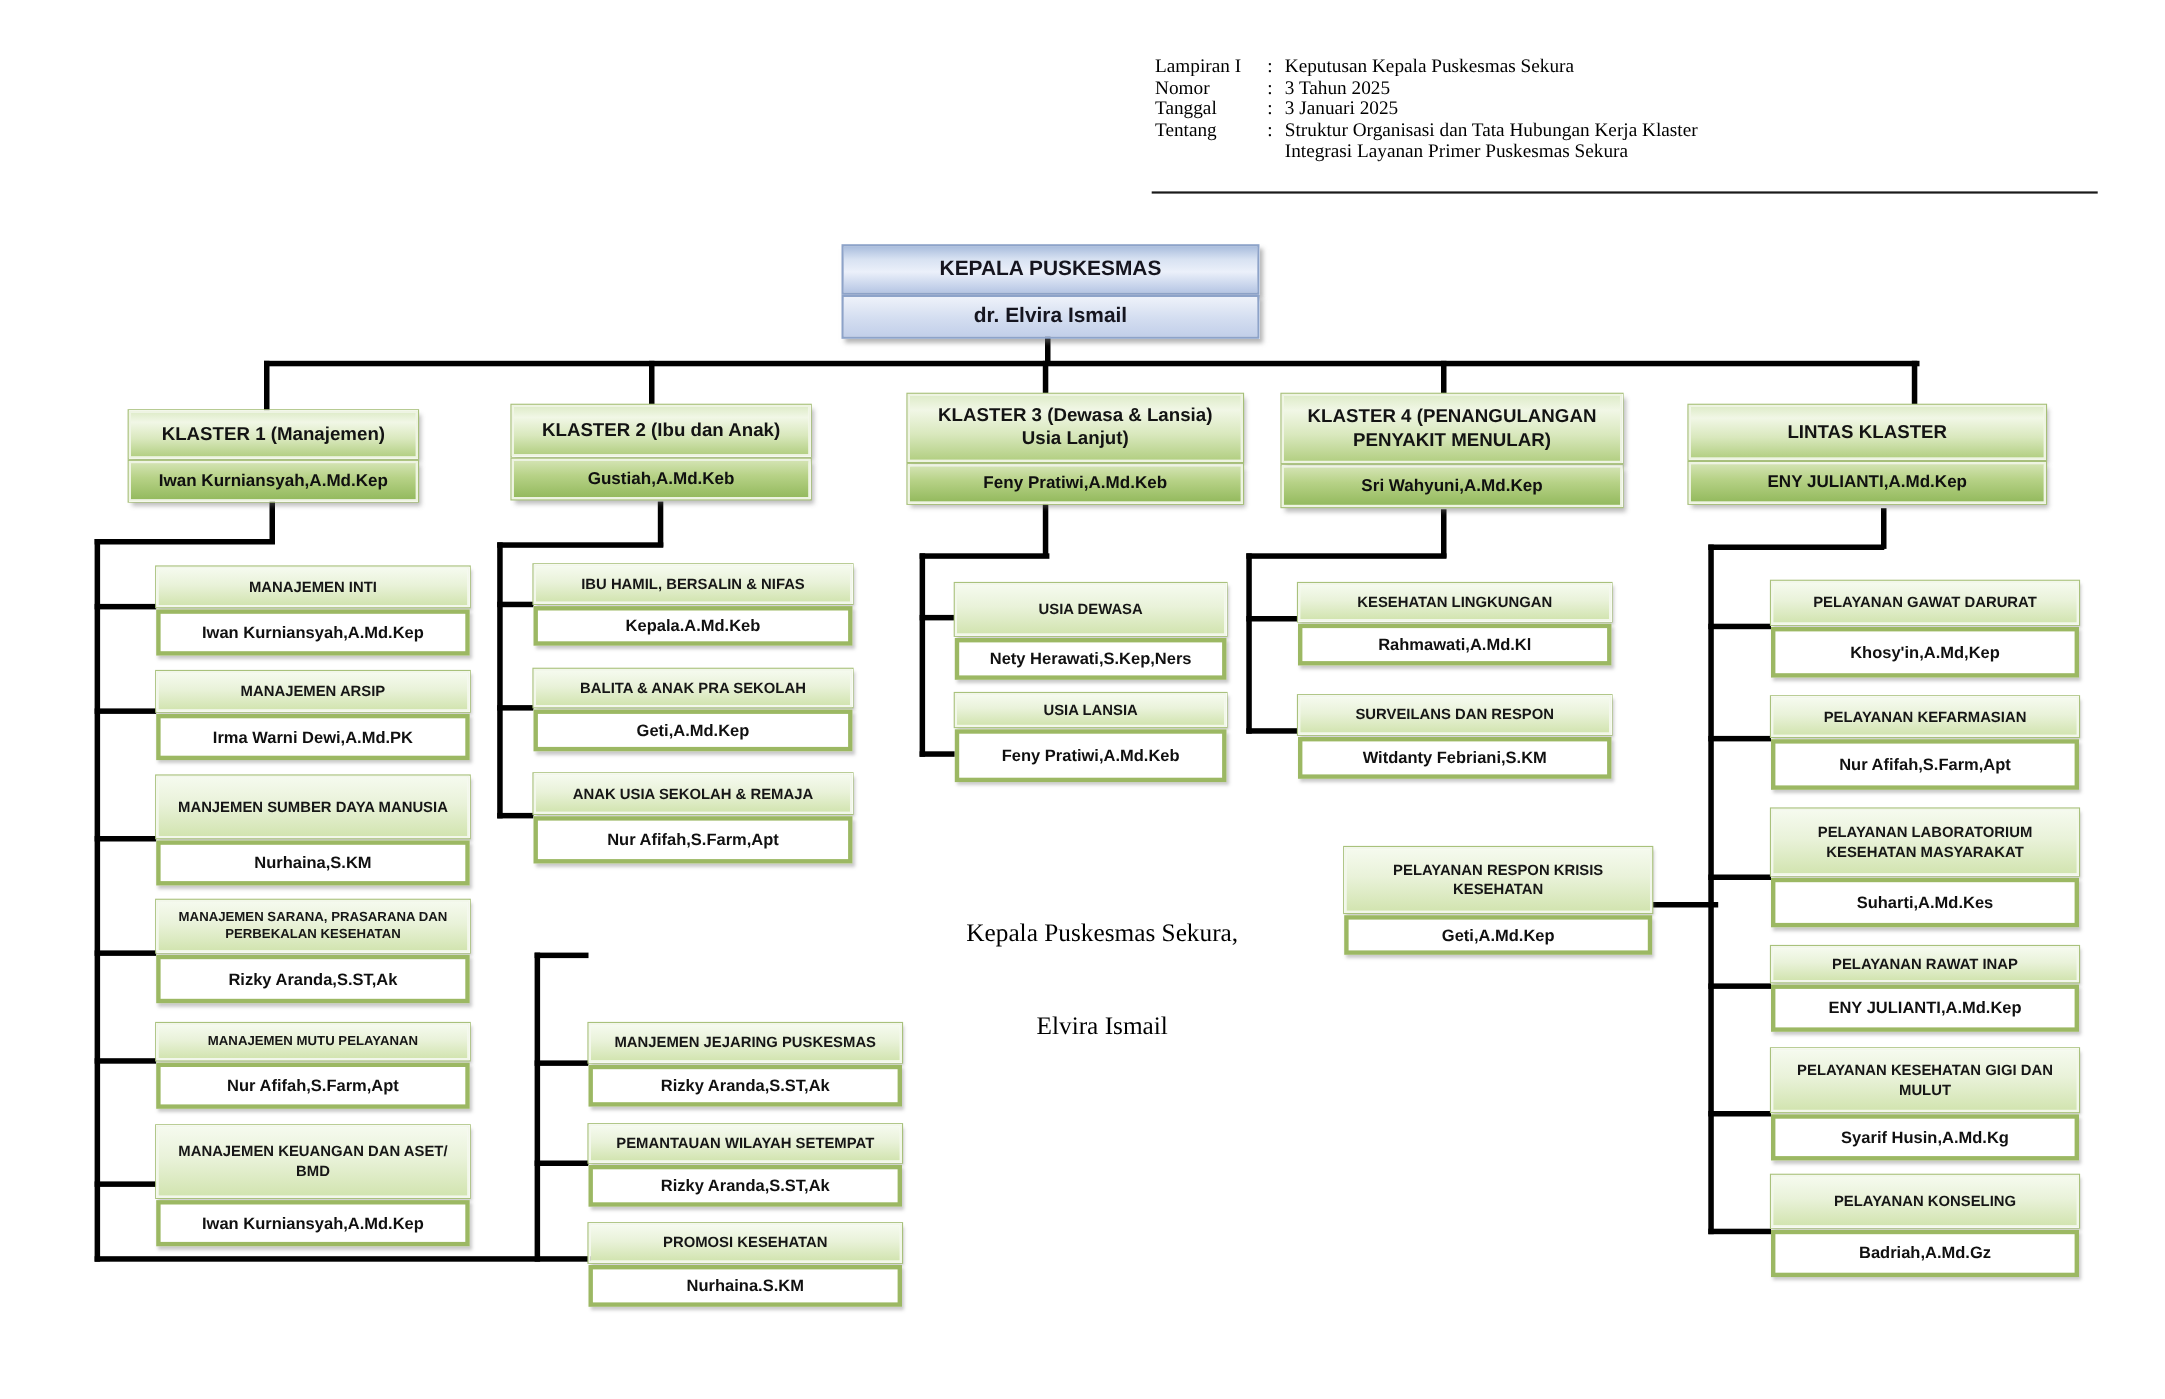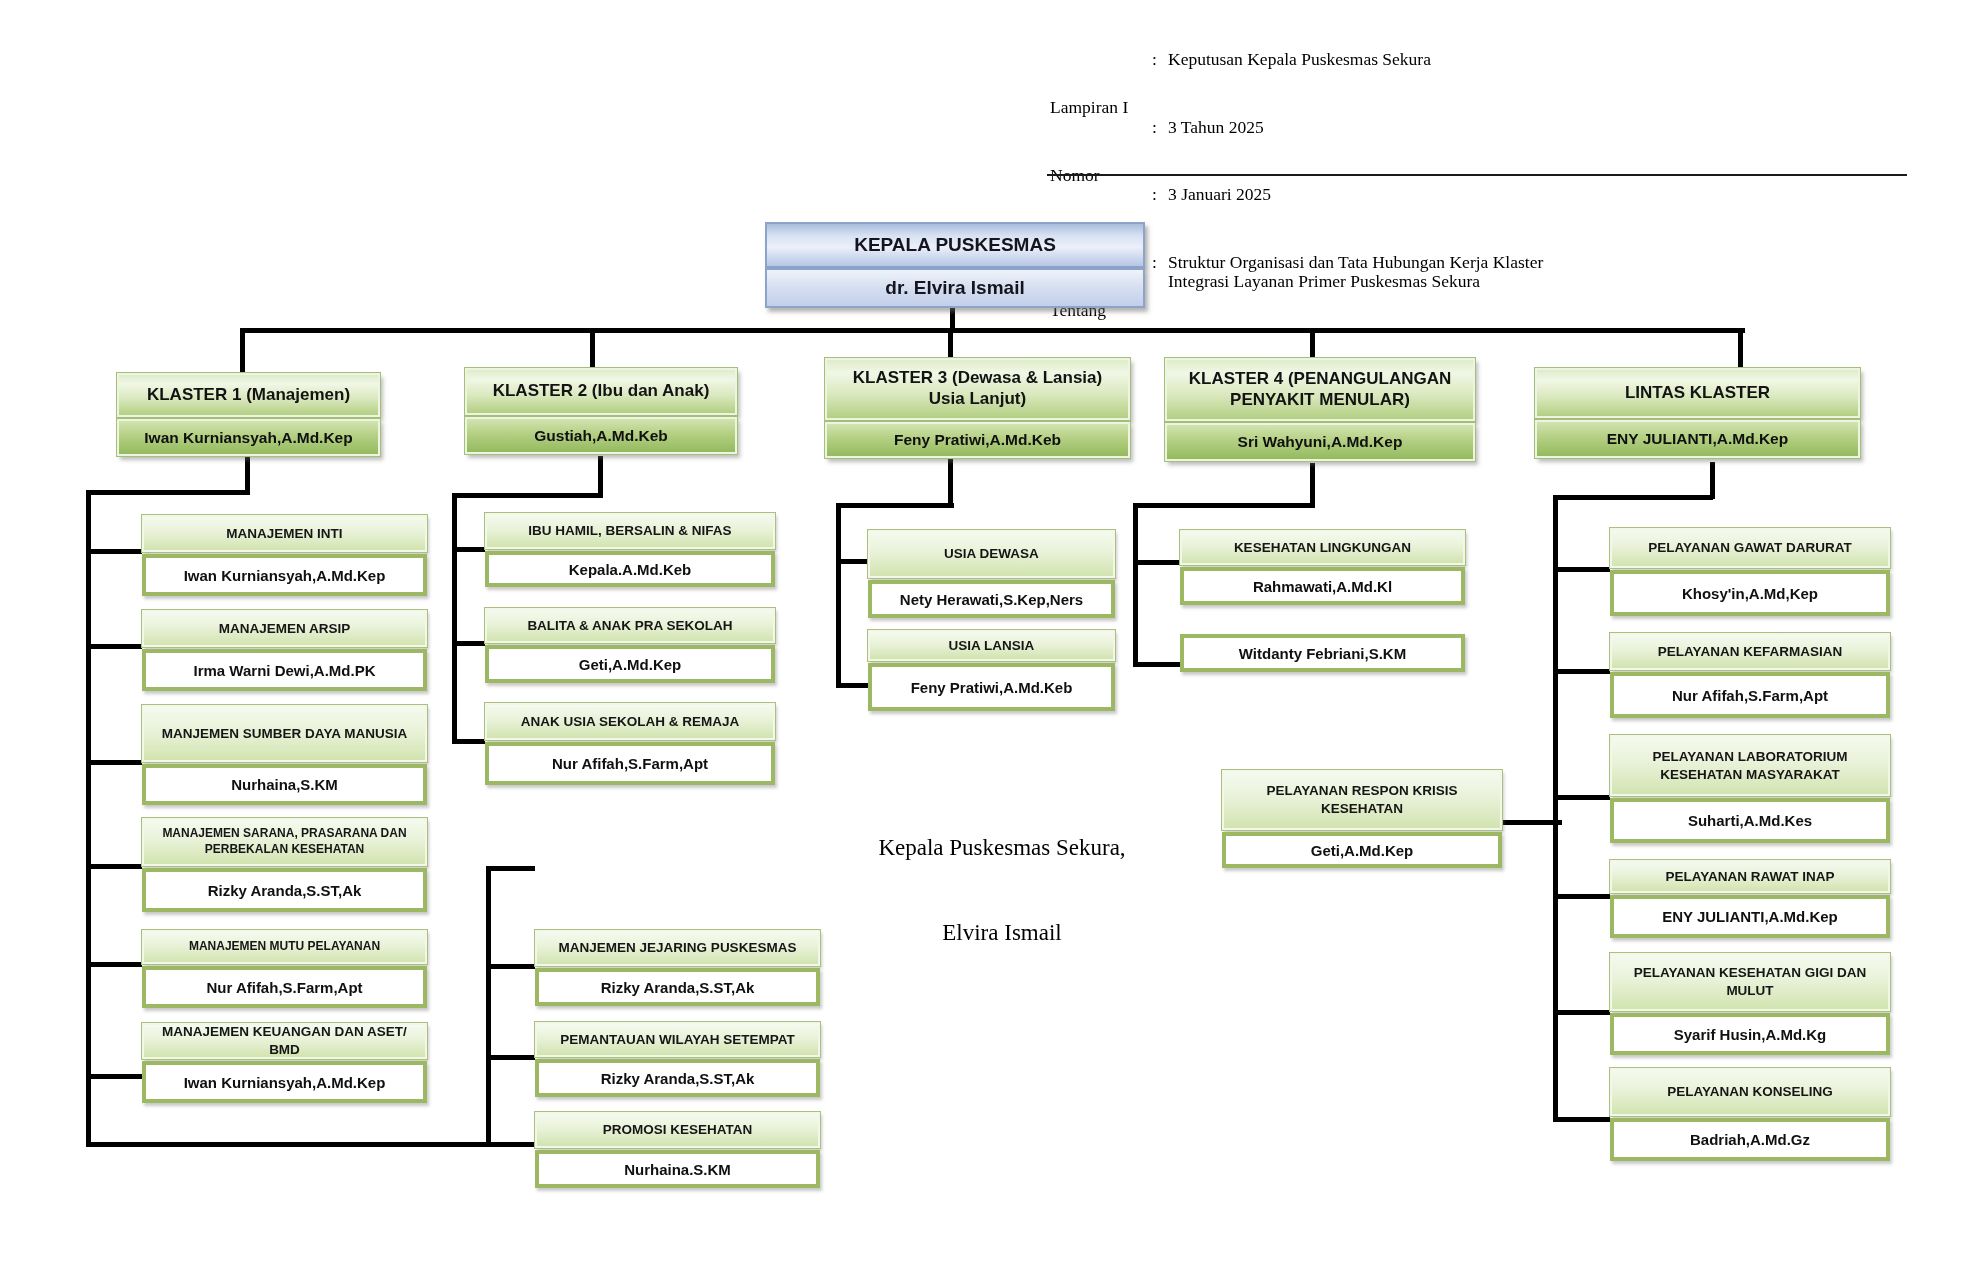--- a/index.html
+++ b/index.html
@@ -5,21 +5,21 @@
   html,body{margin:0;padding:0;background:#ffffff;}
   .canvas{position:relative;width:1968px;height:1272px;background:#ffffff;
           font-family:"Liberation Sans",sans-serif;overflow:hidden;}
 
   
   .page-title{position:absolute;left:330px;top:116px;width:740px;text-align:center;
               font-family:"Liberation Serif",serif;font-size:33px;color:#0d0d0d;letter-spacing:.5px;}
   .memo{position:absolute;left:1050px;top:50px;width:862px;font-family:"Liberation Serif",serif;
         font-size:17.5px;line-height:19.5px;color:#000;}
   .memo-row{display:flex;}
-  .ml{width:102px;flex:none;margin-top:48px;}
+  .ml{width:102px;flex:none;}
   .mc{width:16px;flex:none;}
   .mv{width:402px;}
   .memo-rule{position:absolute;left:-3px;top:124px;width:860px;border-top:2px solid #1a1a1a;}
 
   
   .ln{position:absolute;background:#000;}
 
   
   .node{position:absolute;}
   .root-title{height:46px;display:flex;align-items:center;justify-content:center;
@@ -180,21 +180,21 @@
   </div>
   <div class="unit sm" style="left:142px;top:818px;width:285px">
     <div class="unit-title" style="height:48px">MANAJEMEN SARANA, PRASARANA DAN PERBEKALAN KESEHATAN</div>
     <div class="unit-name" style="height:44px">Rizky Aranda,S.ST,Ak</div>
   </div>
   <div class="unit sm" style="left:142px;top:930px;width:285px">
     <div class="unit-title" style="height:34px">MANAJEMEN MUTU PELAYANAN</div>
     <div class="unit-name" style="height:42px">Nur Afifah,S.Farm,Apt</div>
   </div>
   <div class="unit" style="left:142px;top:1023px;width:285px">
-    <div class="unit-title" style="height:36px">MANAJEMEN KEUANGAN DAN ASET/ BMD</div>
+    <div class="unit-title" style="height:66px">MANAJEMEN KEUANGAN DAN ASET/ BMD</div>
     <div class="unit-name" style="height:42px">Iwan Kurniansyah,A.Md.Kep</div>
   </div>
 
   <div class="unit" style="left:485px;top:513px;width:290px">
     <div class="unit-title" style="height:36px">IBU HAMIL, BERSALIN &amp; NIFAS</div>
     <div class="unit-name" style="height:36px">Kepala.A.Md.Keb</div>
   </div>
   <div class="unit" style="left:485px;top:608px;width:290px">
     <div class="unit-title" style="height:35px">BALITA &amp; ANAK PRA SEKOLAH</div>
     <div class="unit-name" style="height:38px">Geti,A.Md.Kep</div>
@@ -224,20 +224,21 @@
   <div class="unit" style="left:868px;top:630px;width:247px">
     <div class="unit-title" style="height:31px">USIA LANSIA</div>
     <div class="unit-name" style="height:48px">Feny Pratiwi,A.Md.Keb</div>
   </div>
 
   <div class="unit" style="left:1180px;top:530px;width:285px">
     <div class="unit-title" style="height:35px">KESEHATAN LINGKUNGAN</div>
     <div class="unit-name" style="height:38px">Rahmawati,A.Md.Kl</div>
   </div>
   <div class="unit" style="left:1180px;top:632px;width:285px">
+    <div class="unit-title" style="height:36px">SURVEILANS DAN RESPON</div>
     <div class="unit-name" style="height:38px">Witdanty Febriani,S.KM</div>
   </div>
   <div class="unit" style="left:1222px;top:770px;width:280px">
     <div class="unit-title" style="height:60px">PELAYANAN RESPON KRISIS KESEHATAN</div>
     <div class="unit-name" style="height:36px">Geti,A.Md.Kep</div>
   </div>
 
   <div class="unit" style="left:1610px;top:528px;width:280px">
     <div class="unit-title" style="height:40px">PELAYANAN GAWAT DARURAT</div>
     <div class="unit-name" style="height:46px">Khosy'in,A.Md,Kep</div>

